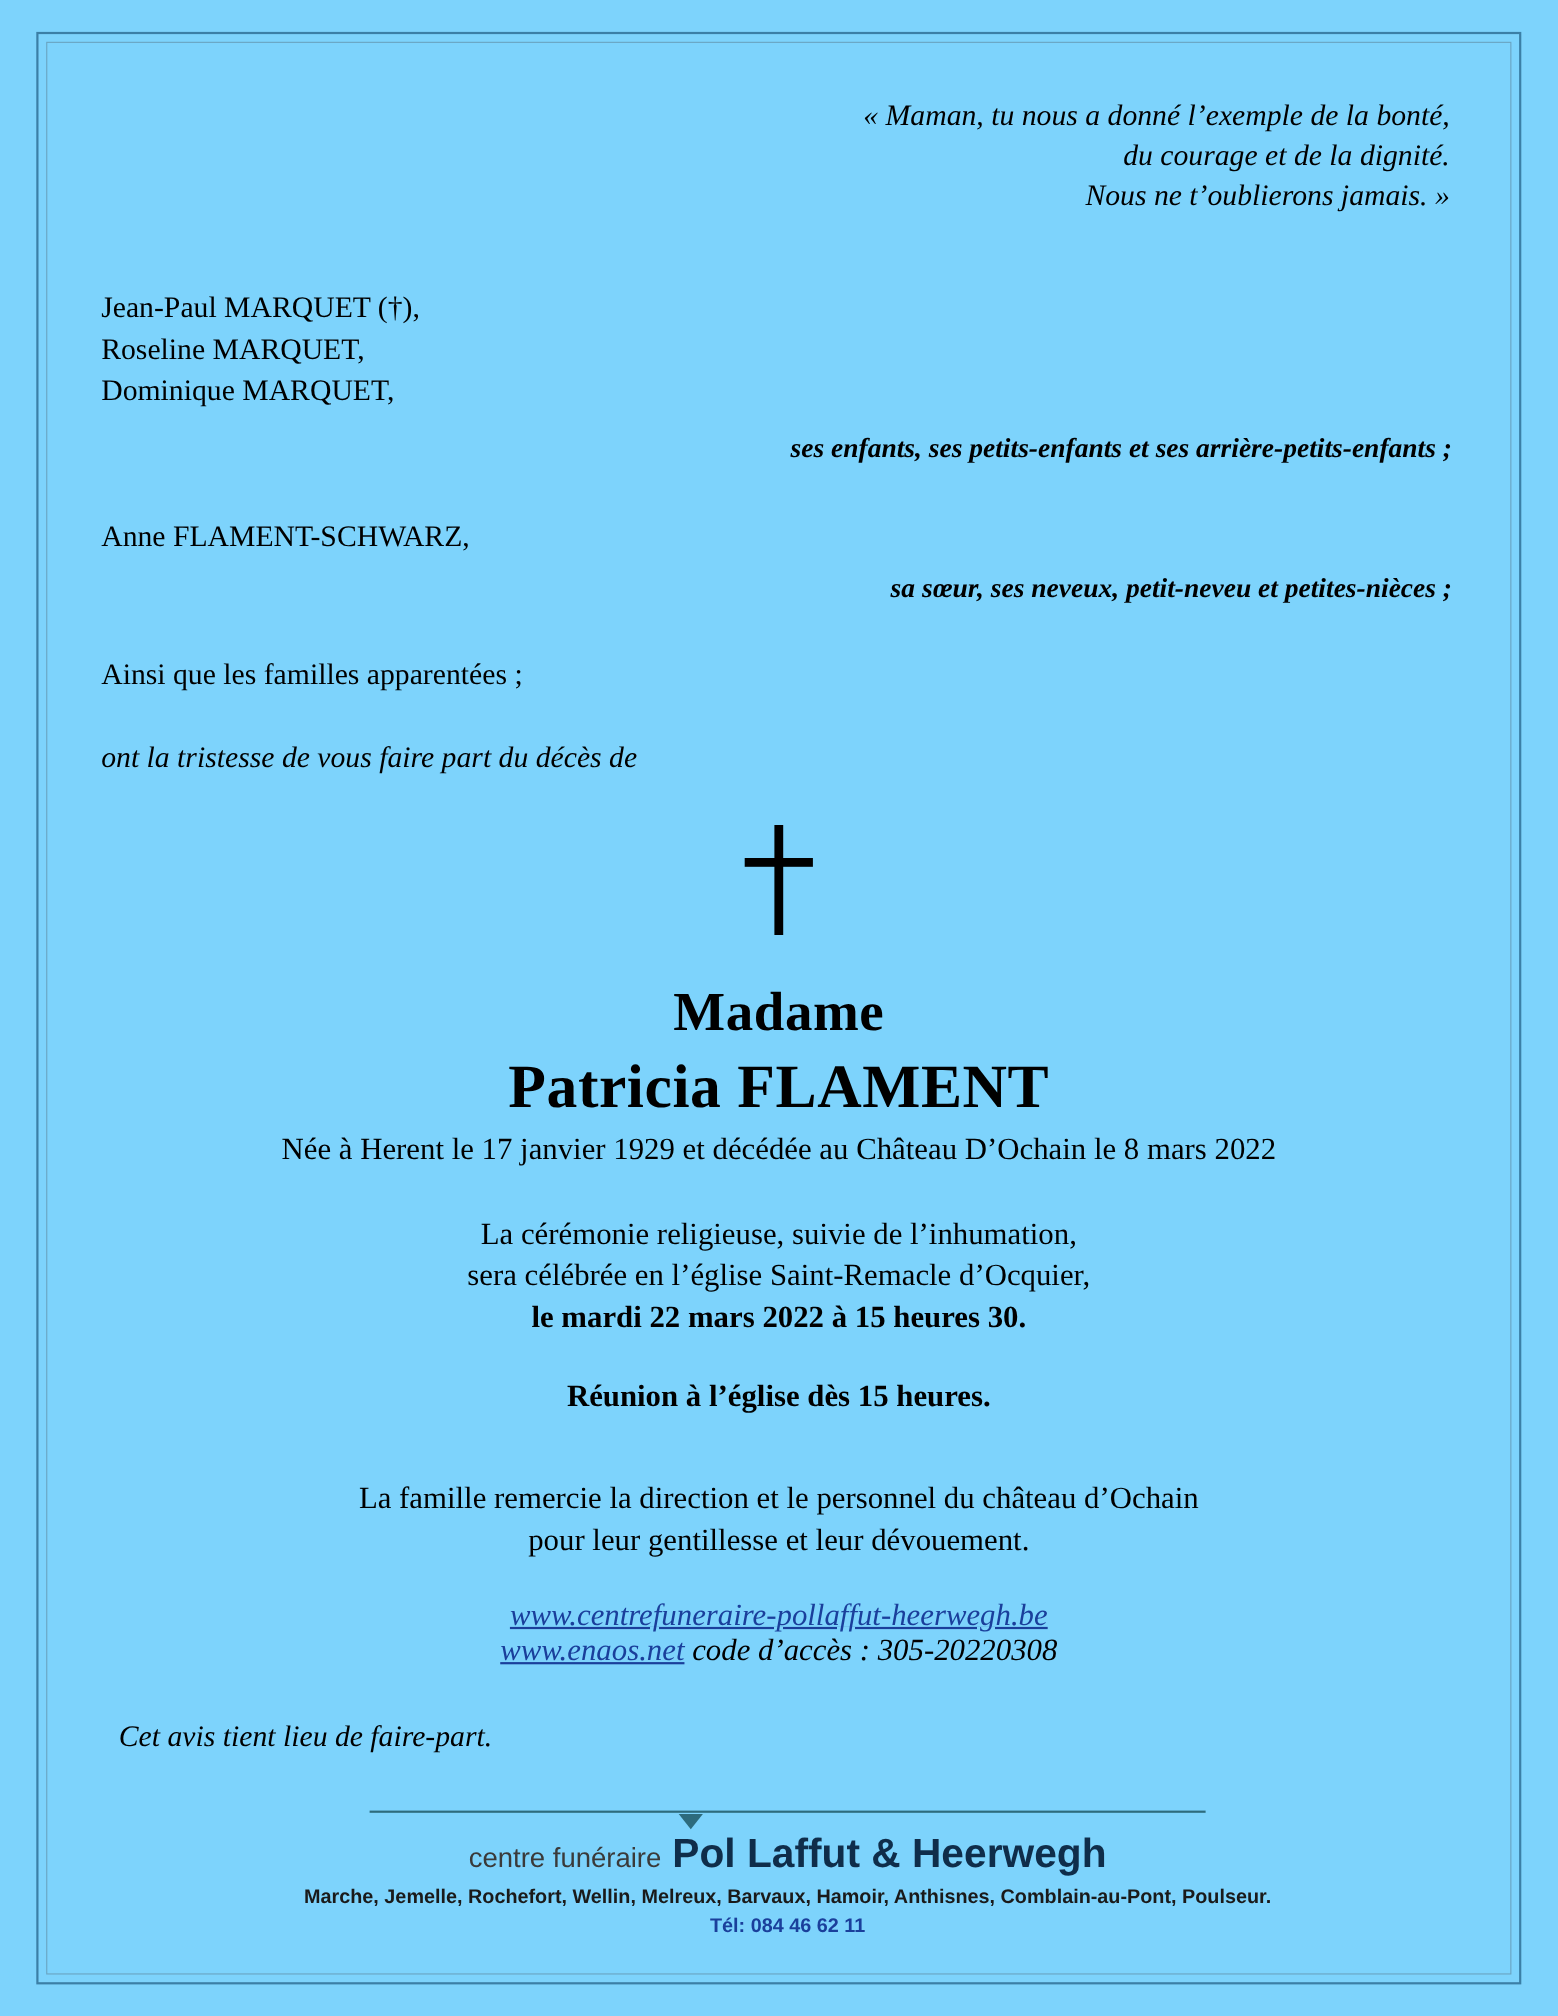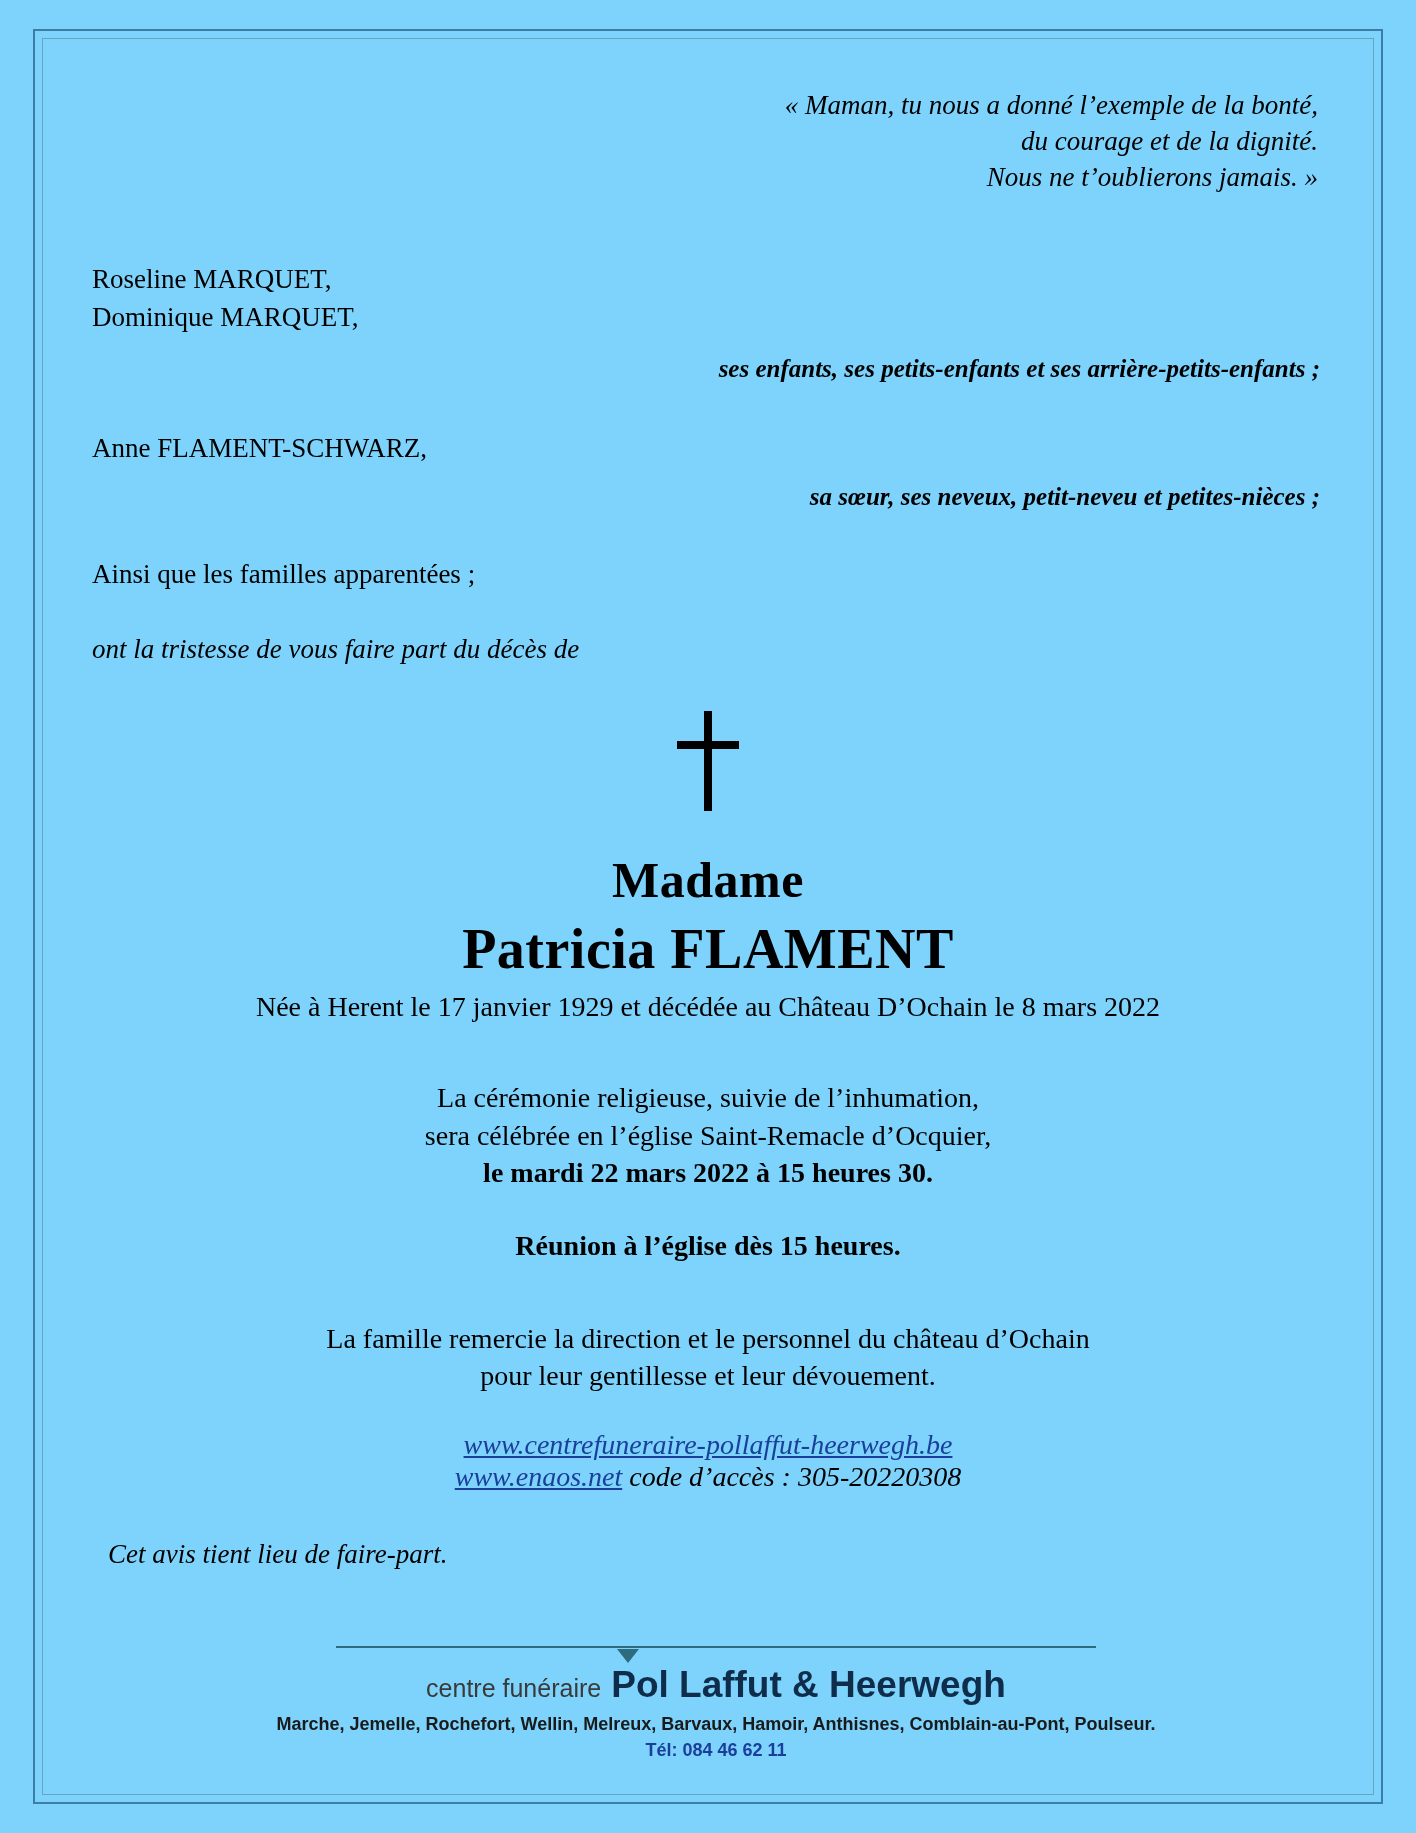--- a/index.html
+++ b/index.html
@@ -131,21 +131,21 @@
   }
   .birth-death {
     text-align: center;
     font-size: 28px;
     margin-top: 10px;
   }
 
   .ceremony {
     text-align: center;
     font-size: 28px;
-    margin-top: 56px;
+    margin-top: 42px;
     line-height: 1.34;
   }
   .ceremony .bold { font-weight: bold; }
 
   .reunion {
     text-align: center;
     font-size: 28px;
     font-weight: bold;
     margin-top: 38px;
   }
@@ -243,20 +243,21 @@
 
   <div class="content">
 
     <div class="quote">
       <div>« Maman, tu nous a donné l’exemple de la bonté,</div>
       <div>du courage et de la dignité.</div>
       <div>Nous ne t’oublierons jamais. »</div>
     </div>
 
     <div class="family-block">
+      <span class="name">Jean-Paul MARQUET (†),</span>
       <span class="name">Roseline MARQUET,</span>
       <span class="name">Dominique MARQUET,</span>
     </div>
 
     <div class="role-line">ses enfants, ses petits-enfants et ses arrière-petits-enfants ;</div>
 
     <div class="second-family">Anne FLAMENT-SCHWARZ,</div>
 
     <div class="role-line">sa sœur, ses neveux, petit-neveu et petites-nièces ;</div>
 

